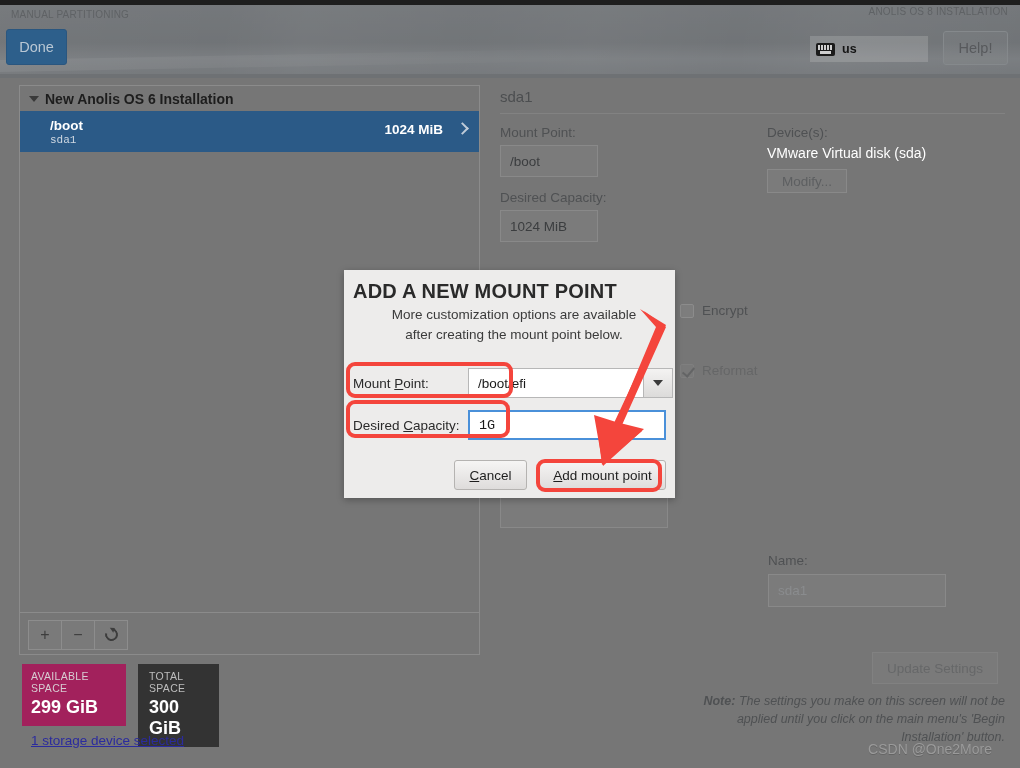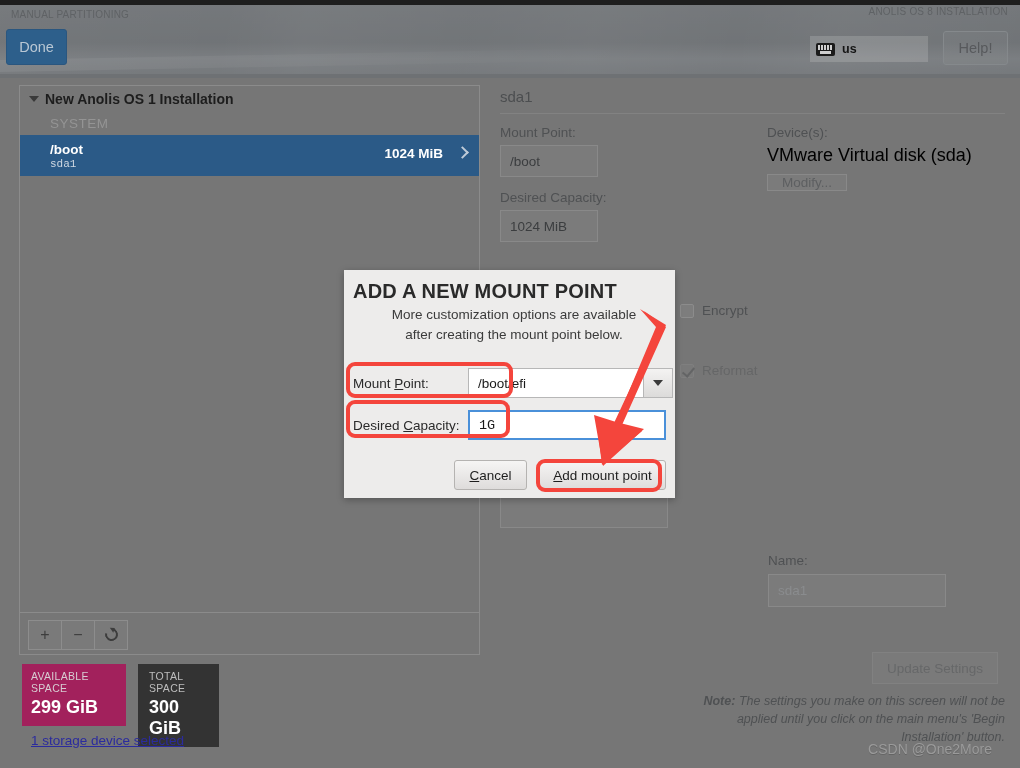--- a/index.html
+++ b/index.html
@@ -255,37 +255,37 @@
     display: flex; align-items: center;
     padding-left: 9px;
     font-size: 13.5px;
     color: #3b3d3f;
     cursor: text;
   }
   .rp-field.placeholder { color: #8a8c8e; }
   .rp-btn {
     border: 1px solid #898989;
     background: rgba(255,255,255,0.045);
-    height: 17px;
+    height: 24px;
     display: inline-flex; align-items: center; justify-content: center;
     font-size: 13.5px;
     color: #5d5f61;
     cursor: pointer;
   }
 
   #rp-col-left  { position: absolute; left: 0;   top: 40px; width: 210px; }
   #rp-col-right { position: absolute; left: 267px; top: 40px; width: 238px; }
 
   #mp-label { }
   #mp-field { margin-top: 5px; width: 98px; }
   #dc-label { margin-top: 13px; }
   #dc-field { margin-top: 5px; width: 98px; }
 
   #dev-label { }
-  #dev-value { margin-top: 5px; font-size: 18px; color: #000000; }
+  #dev-value { margin-top: 5px; font-size: 14px; color: #ffffff; }
   #modify-btn { margin-top: 8px; width: 80px; }
 
   #encrypt-row {
     position: absolute; left: 180px; top: 218px;
     display: flex; align-items: center; gap: 8px;
   }
   .cbx {
     width: 14px; height: 14px;
     border: 1px solid #8c8c8c;
     border-radius: 2px;
@@ -475,24 +475,23 @@
     <div id="help-button">
       <span>Help!</span>
     </div>
   </div>
 
   <div id="left-panel">
     <div id="tree-area">
 
       <div id="tree-root">
         <span class="tri"></span>
-        <span id="tree-root-label">New Anolis OS 1 Installation</span>
-      </div>
-
-      <div id="tree-group-label">SYSTEM</div>
+        <span id="tree-root-label">New Anolis OS 6 Installation</span>
+      </div>
+
 
       <div id="tree-row">
         <div id="tree-row-texts">
           <span id="tree-row-name">/boot</span>
           <span id="tree-row-dev">sda1</span>
         </div>
         <span id="tree-row-size">1024 MiB</span>
         <span id="tree-row-chev"></span>
       </div>
 

